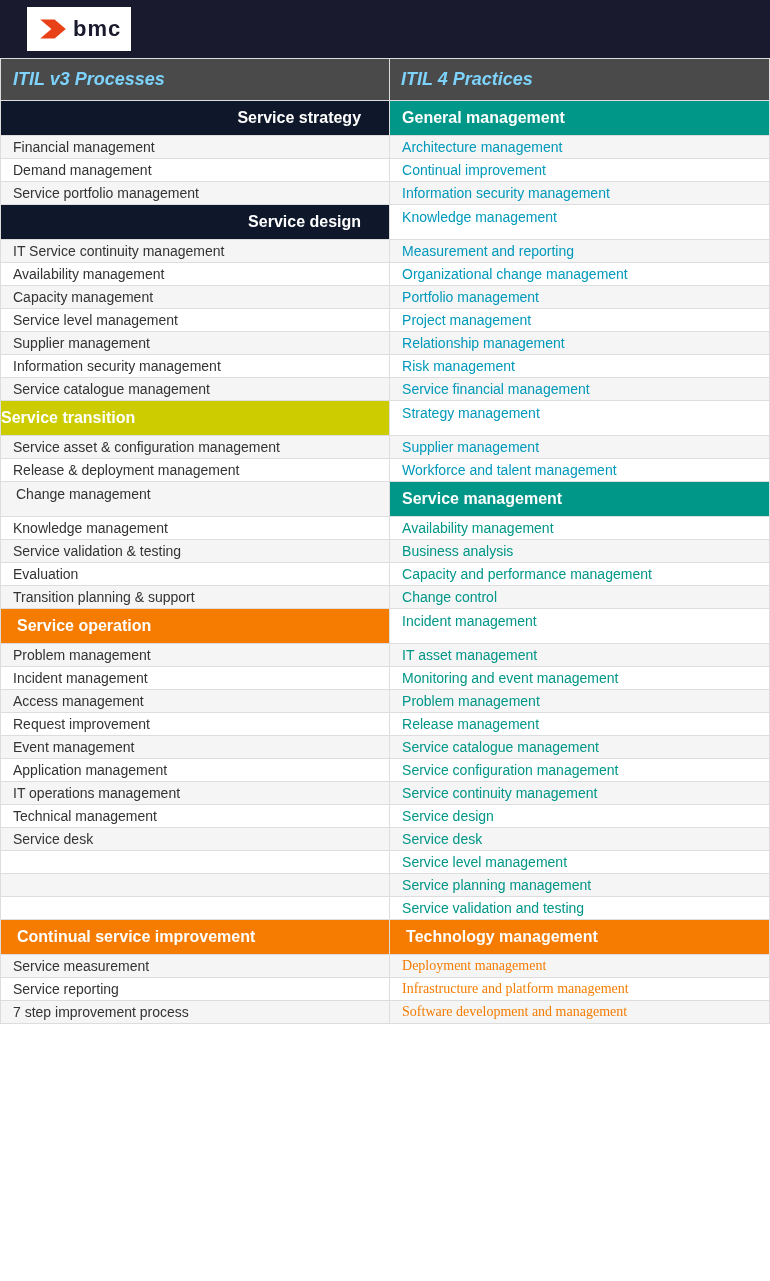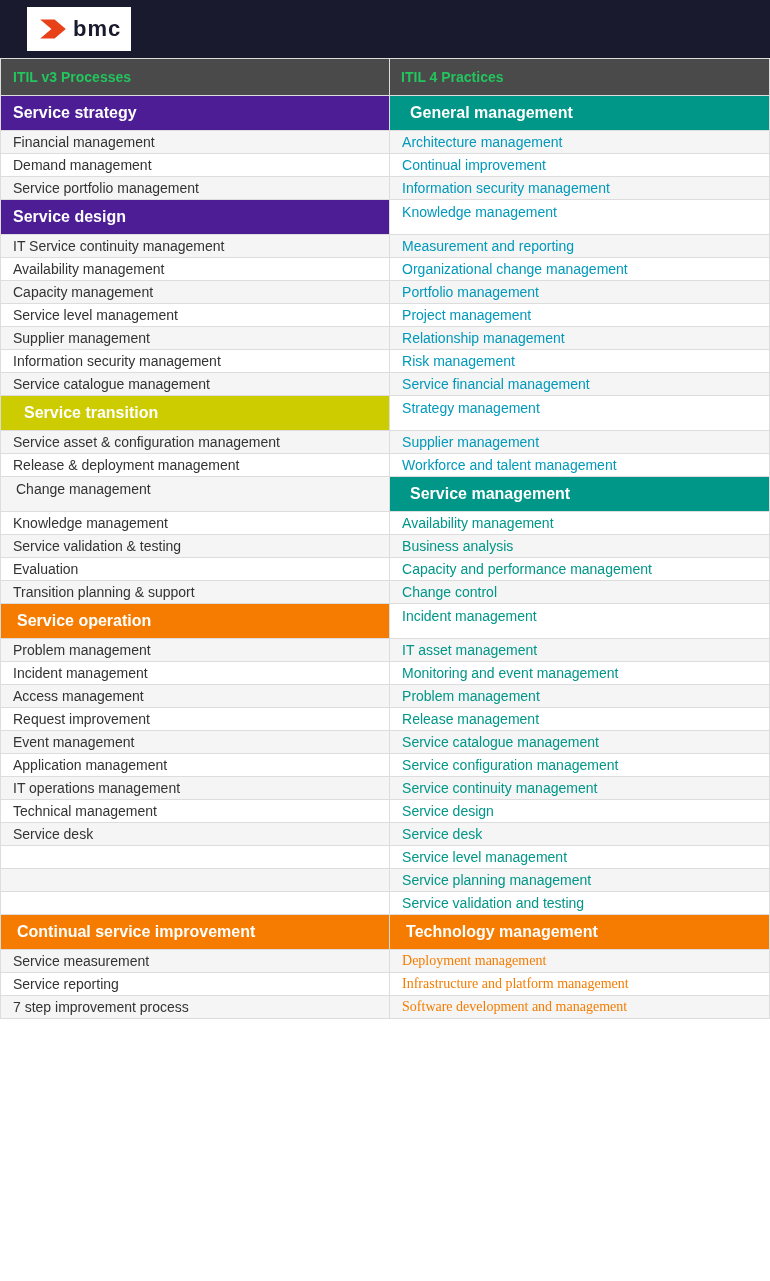--- a/index.html
+++ b/index.html
@@ -38,49 +38,51 @@
       letter-spacing: 1px;
     }
 
     .main-table {
       width: 100%;
       border-collapse: collapse;
     }
 
     .col-header {
       background: #4a4a4a;
-      color: #22c55e;
-      font-size: 14px;
+      color: #7dd3fc;
+      font-size: 18px;
       font-weight: bold;
       padding: 10px 12px;
       vertical-align: middle;
+      font-style: italic;
     }
 
     .section-header-blue {
-      background: #4c1d95;
+      background: #0f172a;
       color: white;
       font-size: 16px;
       font-weight: bold;
-      padding: 8px 12px;
+      padding: 8px 28px;
+      text-align: right;
     }
 
     .section-header-teal {
       background: #009688;
       color: white;
       font-size: 16px;
       font-weight: bold;
-      padding: 8px 20px;
+      padding: 8px 12px;
     }
 
     .section-header-yellow {
       background: #cccc00;
       color: white;
       font-size: 16px;
       font-weight: bold;
-      padding: 8px 23px;
+      padding: 8px 0;
     }
 
     .section-header-orange {
       background: #f57c00;
       color: white;
       font-size: 16px;
       font-weight: bold;
       padding: 8px 16px;
     }
 

